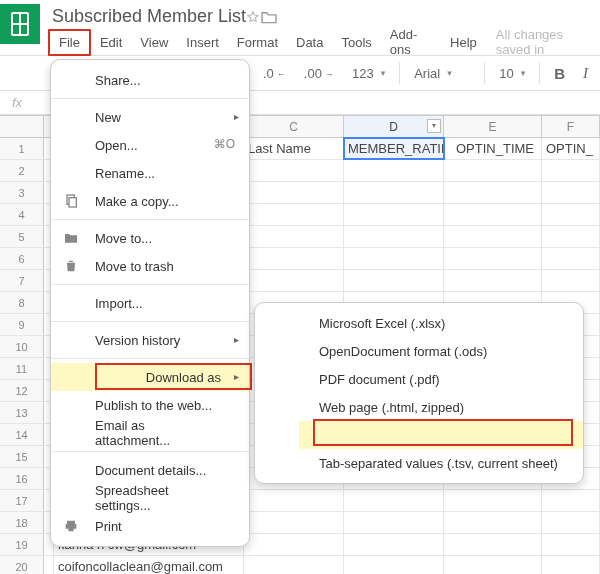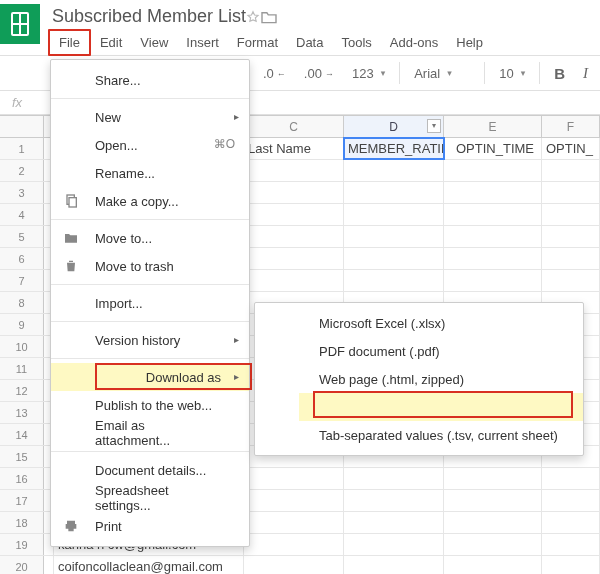--- a/index.html
+++ b/index.html
@@ -197,21 +197,21 @@
     outline-offset: -1px;
     background: #eef3fd;
   }
 
   
   .menu {
     position: absolute;
     background: #fff;
     border: 1px solid #ccc;
     box-shadow: 0 4px 10px rgba(0,0,0,.18);
-    border-radius: 2px;
+    border-radius: 10px;
     font-size: 13px;
     color: #333;
     z-index: 10;
   }
   .menu .item {
     display: flex; align-items: center;
     height: 28px;
     padding: 0 28px 0 44px;
     position: relative;
     cursor: default;
@@ -289,20 +289,21 @@
     <div class="menubar">
       <span class="mitem file-red-box">File</span>
       <span class="mitem">Edit</span>
       <span class="mitem">View</span>
       <span class="mitem">Insert</span>
       <span class="mitem">Format</span>
       <span class="mitem">Data</span>
       <span class="mitem">Tools</span>
       <span class="mitem">Add-ons</span>
       <span class="mitem">Help</span>
+      <span class="save-status">All changes saved in</span>
     </div>
   </div>
 </div>
 
 <div class="toolbar">
   <div class="spacer"></div>
   <div class="tbtn">
       <span>.0</span>
       <span style="font-size:9px;">←</span>
     </div>
@@ -601,20 +602,23 @@
       </span>
     <span>Print</span>
     </div>
 </div>
 
 <div class="menu sub-menu">
   <div class="item">
       <span>Microsoft Excel (.xlsx)</span>
     </div>
   <div class="item">
+      <span>OpenDocument format (.ods)</span>
+    </div>
+  <div class="item">
       <span>PDF document (.pdf)</span>
     </div>
   <div class="item">
       <span>Web page (.html, zipped)</span>
     </div>
   <div class="item highlight" style="position:relative;">
     <div class="csv-red-box"></div>
     </div>
   <div class="item">
       <span>Tab-separated values (.tsv, current sheet)</span>

